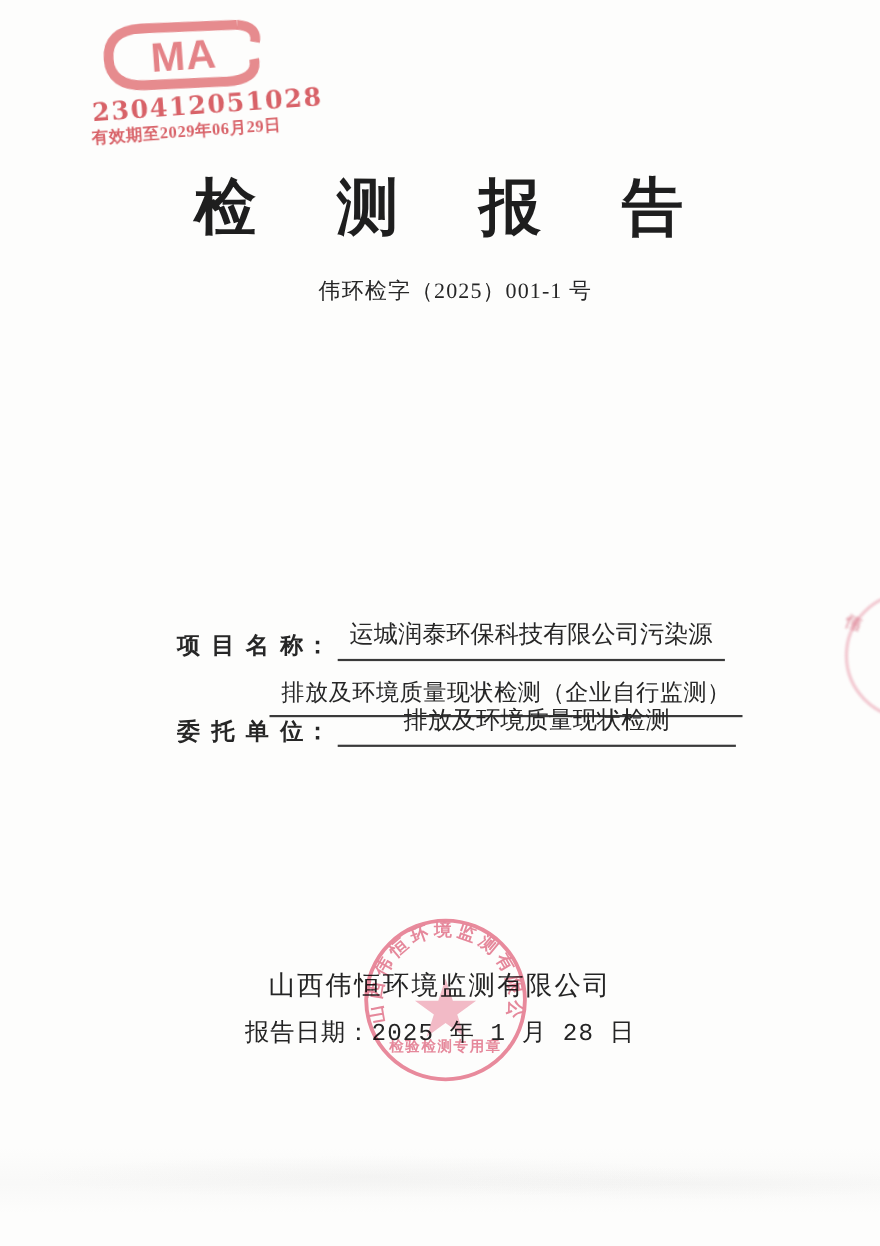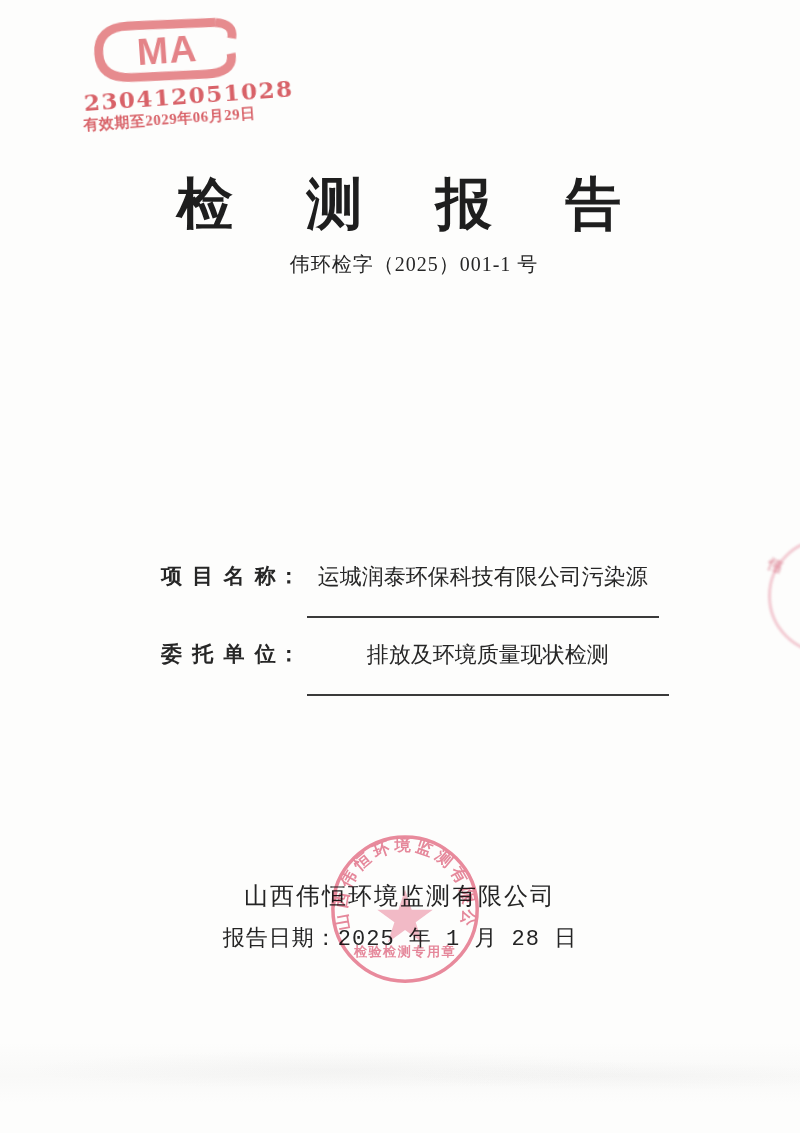--- a/index.html
+++ b/index.html
@@ -32,43 +32,43 @@
     font-weight:700;font-size:23px;letter-spacing:1.5px;
     margin:1px 0 0 18px;color:#d5555c;
   }
   .cma-validity{
     font-size:15px;font-weight:700;letter-spacing:0.5px;
     margin:0 0 0 16px;color:#d5555c;
   }
 
   
   .title{
-    position:absolute;left:0;right:0;top:160px;margin:16px;
+    position:absolute;left:0;right:0;top:160px;margin:0;
     text-align:center;
     font-family:"Liberation Sans","DejaVu Sans",sans-serif;
     font-size:56px;font-weight:700;color:#1e1e1e;
     word-spacing:54px;letter-spacing:2px;line-height:1;
   }
   .report-no{
     position:absolute;left:0;right:0;top:251px;
     text-align:center;font-size:20px;letter-spacing:1px;color:#262626;padding-left:28px;
   }
 
   
-  .field-row{position:absolute;display:flex;align-items:flex-start;}
+  .field-row{position:absolute;display:flex;align-items:flex-end;}
   .row1{left:161px;top:562px;}
   .row2{left:245px;top:615px;}
   .row3{left:161px;top:640px;}
   .field-label{
     font-size:21px;font-weight:600;letter-spacing:2.5px;color:#262626;
     white-space:nowrap;margin-right:5px;
   }
   .field-value{
     display:inline-block;text-align:center;white-space:nowrap;
-    border-bottom:2px solid #3a3a3a;padding-bottom:24px;
+    border-bottom:2px solid #3a3a3a;padding-bottom:7px;
     font-size:22px;color:#262626;
   }
   .w1{width:352px;}
   .w2{width:430px;font-size:21px;letter-spacing:0.5px;}
   .w3{width:362px;}
 
   
   .footer-company{
     position:absolute;left:0;right:0;top:880px;
     text-align:center;font-size:24px;letter-spacing:2px;color:#242424;
@@ -136,20 +136,23 @@
     <div class="cma-validity">有效期至2029年06月29日</div>
   </div>
 
   <h1 class="title">检 测 报 告</h1>
   <div class="report-no">伟环检字（2025）001-1 号</div>
 
   <div class="field-row row1">
     <span class="field-label">项 目 名 称：</span>
     <span class="field-value w1">运城润泰环保科技有限公司污染源</span>
   </div>
+  <div class="field-row row2">
+    <span class="field-value w2">排放及环境质量现状检测（企业自行监测）</span>
+  </div>
   <div class="field-row row3">
     <span class="field-label">委 托 单 位：</span>
     <span class="field-value w3">排放及环境质量现状检测</span>
   </div>
 
   <div class="footer-company">山西伟恒环境监测有限公司</div>
   <div class="footer-date">报告日期：2025 年 1 月 28 日</div>
 
   <svg class="company-seal" viewBox="0 0 160 160" aria-hidden="true">
     <circle class="seal-ring" cx="78" cy="78" r="74"></circle>

